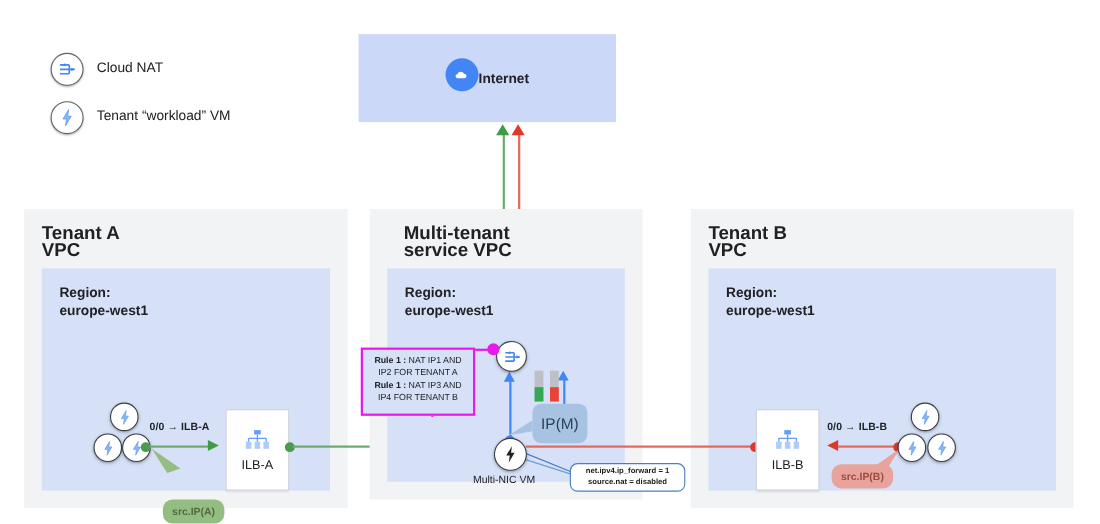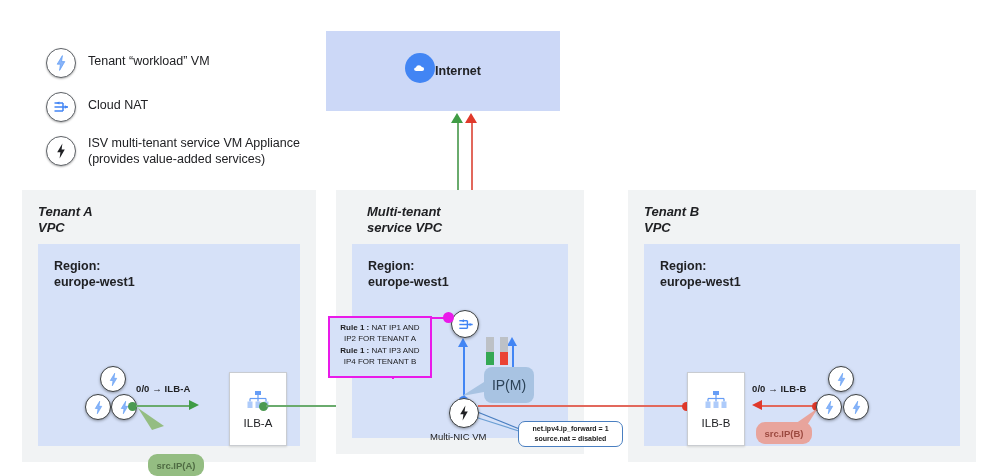--- a/index.html
+++ b/index.html
@@ -40,22 +40,22 @@
     width: 30px; height: 30px; border-radius: 50%;
     background: #4285f4;
     display: flex; align-items: center; justify-content: center;
     margin-bottom: 7px;
   }
   #internet .label { font-size: 12.5px; font-weight: bold; }
 
   
   .vpc-panel { background: #f1f3f4; }
   .vpc-title {
-    font-size: 13px; font-weight: bold; line-height: 16px;
-    padding: 14px 0 0 16px; white-space: pre-line; font-style: italic;
+    font-size: 17px; font-weight: bold; line-height: 16px;
+    padding: 14px 0 0 16px; white-space: pre-line;
   }
   .region-box { background: #d6e1f8; position: absolute; }
   .region-title {
     font-size: 12.5px; font-weight: bold; line-height: 16px;
     padding: 14px 0 0 16px; white-space: pre-line;
   }
 
   #panelA { left: 22px;  top: 190px; width: 294px; height: 272px; }
   #regionA { left: 16px; top: 54px; width: 262px; height: 202px; }
   #panelM { left: 336px; top: 190px; width: 248px; height: 264px; padding-left: 15px; }
@@ -136,54 +136,45 @@
     text-align: center;
     display: flex; flex-direction: column;
     align-items: center; justify-content: center;
     color: #1a1a1a;
   }
 </style>
 </head>
 <body>
 
 <div class="abs" id="legend">
-
-  <div class="legend-row">
-    <div class="legend-ico">
-      <svg width="20" height="20" viewBox="0 0 20 20">
-        <polygon points="11.4,2.6 6.2,11.2 9.4,11.2 8.6,17.4 13.8,8.6 10.6,8.6" fill="#8ab4f8" stroke="#5b9bf5" stroke-width=".7"></polygon>
-      </svg>
-    </div>
-    <div class="legend-txt">Tenant “workload” VM</div>
-  </div>
 
   <div class="legend-row">
     <div class="legend-ico">
       <svg width="20" height="20" viewBox="0 0 20 20">
         <line x1="3.5" y1="6" x2="12" y2="6" stroke="#4285f4" stroke-width="1.5"></line>
         <line x1="3.5" y1="10" x2="12" y2="10" stroke="#4285f4" stroke-width="1.5"></line>
         <line x1="3.5" y1="14" x2="12" y2="14" stroke="#4285f4" stroke-width="1.5"></line>
         <path d="M12 6 L12 14" stroke="#4285f4" stroke-width="1.5" fill="none"></path>
         <line x1="12" y1="10" x2="17" y2="10" stroke="#4285f4" stroke-width="1.5"></line>
         <polygon points="17,10 13.8,8.3 13.8,11.7" fill="#4285f4"></polygon>
         <polygon points="5.2,6 8.4,4.5 8.4,7.5" fill="#4285f4"></polygon>
       </svg>
     </div>
     <div class="legend-txt">Cloud NAT</div>
   </div>
 
   <div class="legend-row">
     <div class="legend-ico">
       <svg width="20" height="20" viewBox="0 0 20 20">
-        <polygon points="11.4,2.6 6.2,11.2 9.4,11.2 8.6,17.4 13.8,8.6 10.6,8.6" fill="#202124"></polygon>
+        <polygon points="11.4,2.6 6.2,11.2 9.4,11.2 8.6,17.4 13.8,8.6 10.6,8.6" fill="#8ab4f8" stroke="#5b9bf5" stroke-width=".7"></polygon>
       </svg>
     </div>
-    <div class="legend-txt two" style="white-space:pre-line;">ISV multi-tenant service VM Appliance
-(provides value-added services)</div>
-  </div>
+    <div class="legend-txt">Tenant “workload” VM</div>
+  </div>
+
 </div>
 
 <div class="abs" id="internet">
   <div class="cloud-badge">
     <svg width="18" height="18" viewBox="0 0 18 18">
       <path d="M5.2 12.1 Q3.1 12.1 3.1 10.3 Q3.1 8.7 4.9 8.5 Q5.4 6.3 7.9 6.3
                Q10.1 6.3 10.8 8.1 Q13.1 8.1 13.1 10.1 Q13.1 12.1 11.1 12.1 Z" fill="#ffffff"></path>
     </svg>
   </div>
   <div class="label">Internet</div>
@@ -231,21 +222,21 @@
             border-left:10px solid #3f9c45;"></div>
 <div class="abs route-lbl" style="left:136px; top:383px;">0/0 → ILB-A</div>
 
 <div class="abs" style="left:138px; top:408px; width:30px; height:24px; overflow:hidden;">
   <svg width="30" height="24" viewBox="0 0 30 24">
     <polygon points="0,0 26,18 14,22" fill="#94bd82"></polygon>
   </svg>
 </div>
 <div class="abs callout-ip callout-green" style="left:148px; top:422px; width:56px; height:22px;margin-top:32px;">src.IP(A)</div>
 
-<div class="abs ilb-box" style="left:205px; top:372px;margin-left:24px;">
+<div class="abs ilb-box" style="left:205px; top:372px;">
   <svg width="24" height="20" viewBox="0 0 24 20">
     <rect x="9" y="1" width="6" height="4" fill="#669df6"></rect>
     <line x1="12" y1="5" x2="12" y2="8.5" stroke="#669df6" stroke-width="1.2"></line>
     <line x1="4" y1="8.5" x2="20" y2="8.5" stroke="#669df6" stroke-width="1.2"></line>
     <line x1="4" y1="8.5" x2="4" y2="11.5" stroke="#669df6" stroke-width="1.2"></line>
     <line x1="12" y1="8.5" x2="12" y2="11.5" stroke="#669df6" stroke-width="1.2"></line>
     <line x1="20" y1="8.5" x2="20" y2="11.5" stroke="#669df6" stroke-width="1.2"></line>
     <rect x="1.5" y="11.5" width="5" height="6.5" fill="#aecbfa"></rect>
     <rect x="9.5" y="11.5" width="5" height="6.5" fill="#aecbfa"></rect>
     <rect x="17.5" y="11.5" width="5" height="6.5" fill="#aecbfa"></rect>

